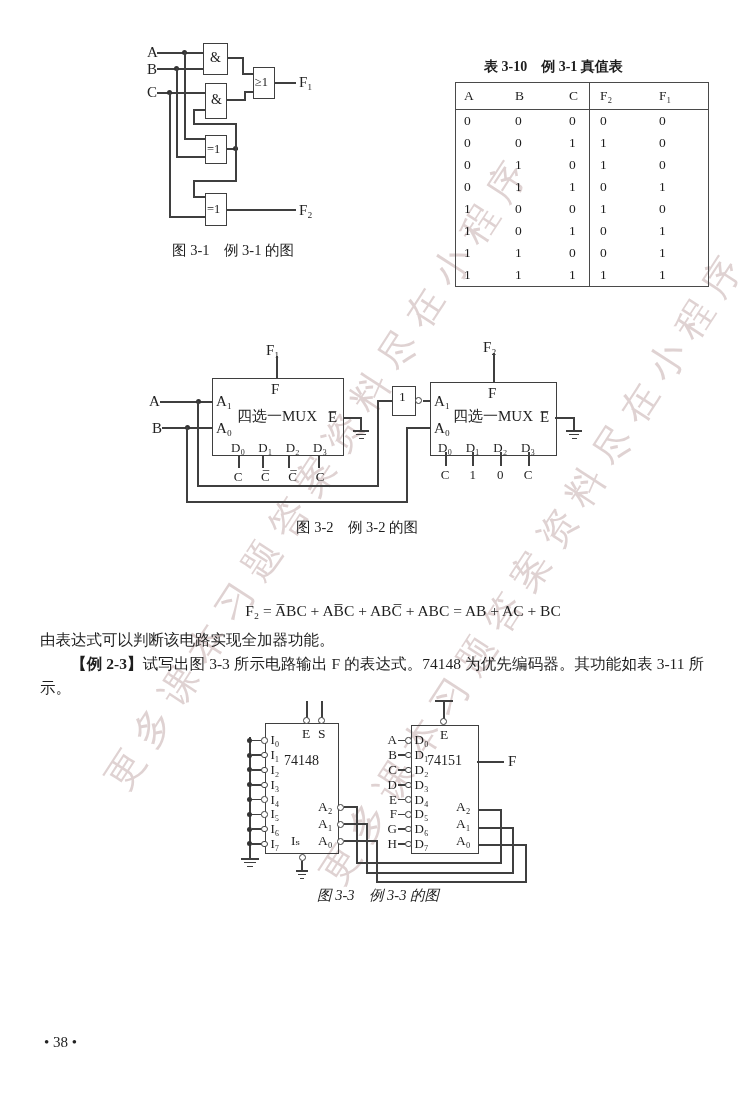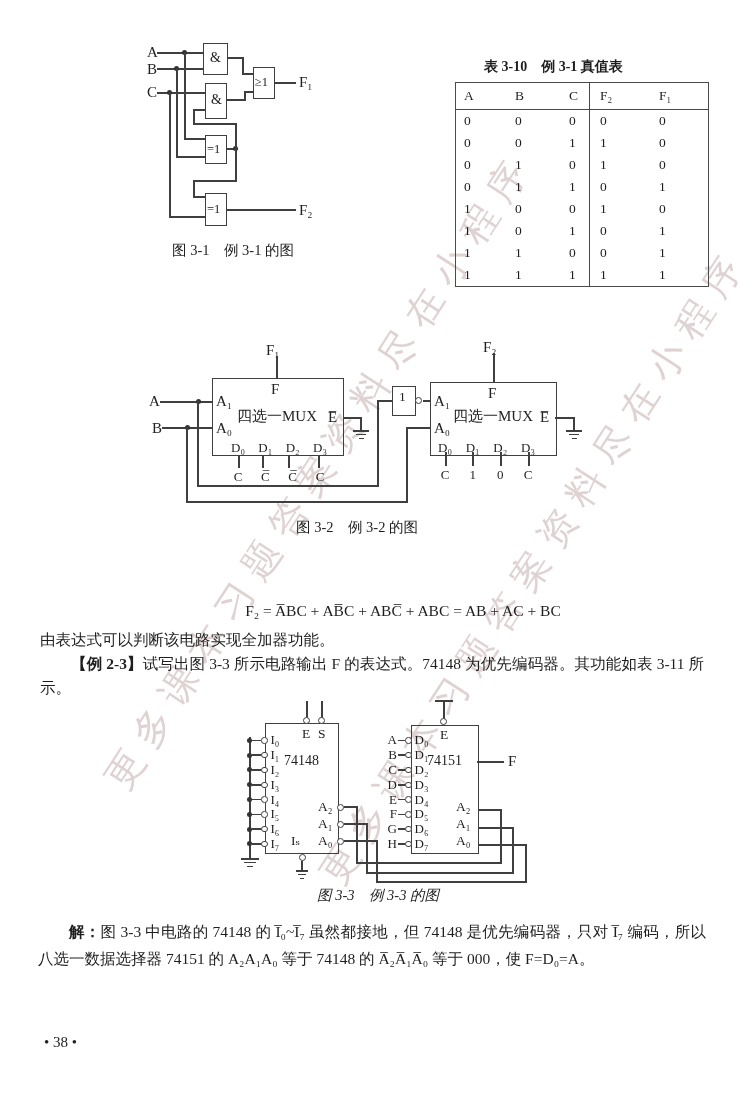--- a/index.html
+++ b/index.html
@@ -441,16 +441,15 @@
     <i class="w h" style="left:477px;top:761px;width:27px;"></i>
     <span class="lbl" style="left:508px;top:753px;">F</span>
 
     <span class="lbl small" style="left:456px;top:799px;">A₂</span>
     <span class="lbl small" style="left:456px;top:816px;">A₁</span>
     <span class="lbl small" style="left:456px;top:833px;">A₀</span>
 
     <div class="caption" style="left:317px;top:886px;font-style:italic;">图 3-3　例 3-3 的图</div>
   </div>
 
-  <div class="para indent fg" style="left:38px;top:918px;width:668px;line-height:27px;"><span class="b">解：</span><span>图 3-3 中电路的 74148 的 I̅₀~I̅₇ 虽然都接地，但 74148 是优先编码器，只对 I̅₇ 编码，所以八选一数据选择器 74151 的 A₂A₁A₀ 等于 74148 的 A̅₂A̅₁A̅₀ 等于 000，使 F=D₀=A。</span></div>
 
   <div class="lbl" style="left:44px;top:1034px;">• 38 •</div>
 </div>
 
 </body></html>

